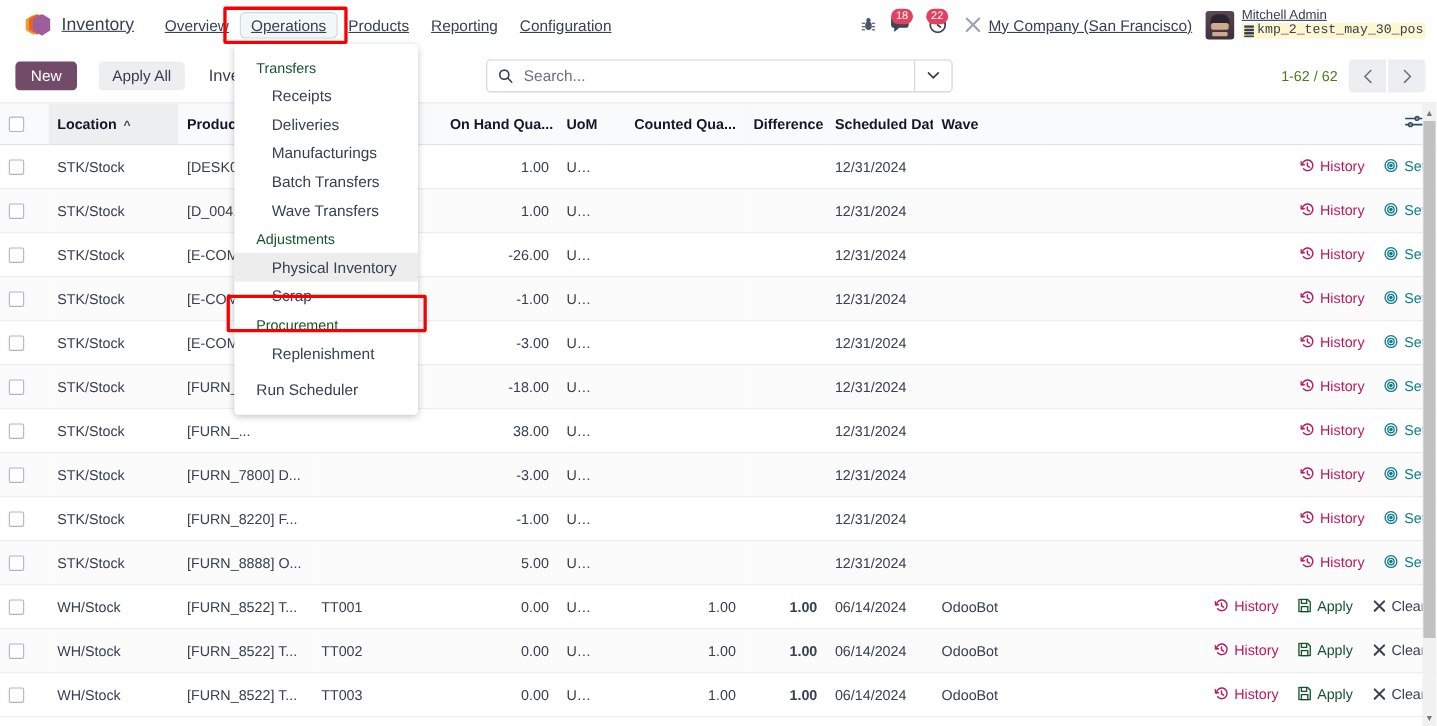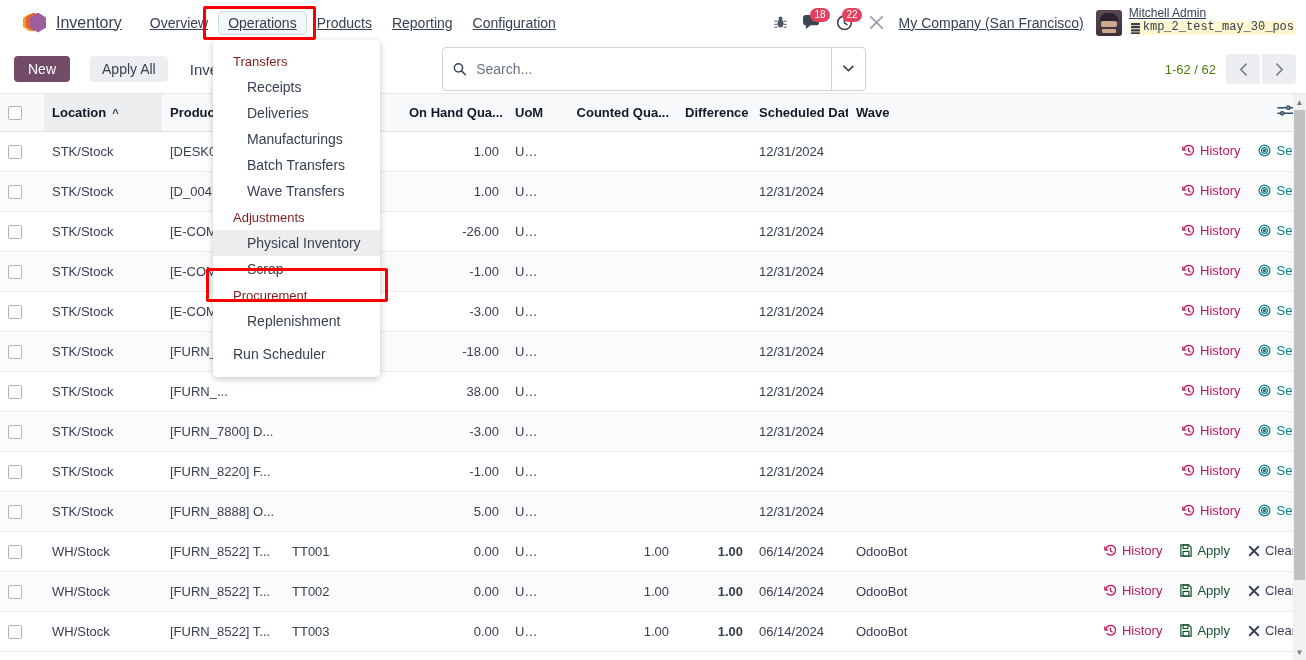--- a/index.html
+++ b/index.html
@@ -71,21 +71,21 @@
   }
   .nav-right {
     margin-left: auto;
     display: flex;
     align-items: center;
     gap: 0;
   }
   .nav-icon-btn {
     position: relative;
     width: 32px; height: 32px;
-    display: flex; align-items: center; justify-content: center;
+    display: flex; align-items: center; justify-content: flex-end;
     cursor: pointer;
     color: #4b5563;
   }
   .badge {
     position: absolute;
     top: 1px; right: -1px;
     background: #e4405f;
     color: #fff;
     font-size: 10px;
     line-height: 1;
@@ -186,21 +186,21 @@
     white-space: nowrap;
     overflow: hidden;
     max-width: 170px;
   }
   .search-wrap {
     margin-left: auto;
     margin-right: auto;
     display: flex;
     align-items: stretch;
     width: 424px;
-    height: 44px;
+    height: 30px;
     border: 1px solid #ced4da;
     border-radius: 4px;
     background: #fff;
     position: absolute;
     left: 442px;
   }
   .search-field {
     display: flex; align-items: center; gap: 8px;
     flex: 1;
     padding: 0 10px;
@@ -250,21 +250,21 @@
     left: 213px; top: 40px;
     width: 167px;
     background: #ffffff;
     border-radius: 4px;
     box-shadow: 0 2px 7px rgba(0,0,0,.22);
     padding: 8px 0 10px 0;
     z-index: 50;
   }
   .dd-section {
     font-size: 13px;
-    color: #7f1d1d;
+    color: #14532d;
     padding: 6px 0 5px 20px;
   }
   .dd-item {
     font-size: 14px;
     color: #374151;
     padding: 5px 0 5px 34px;
     cursor: pointer;
     white-space: nowrap;
   }
   .dd-item.highlighted { background: #ededed; }

